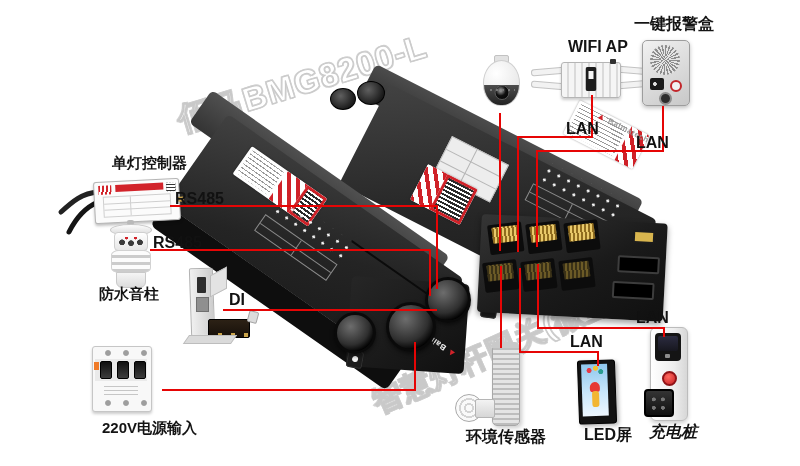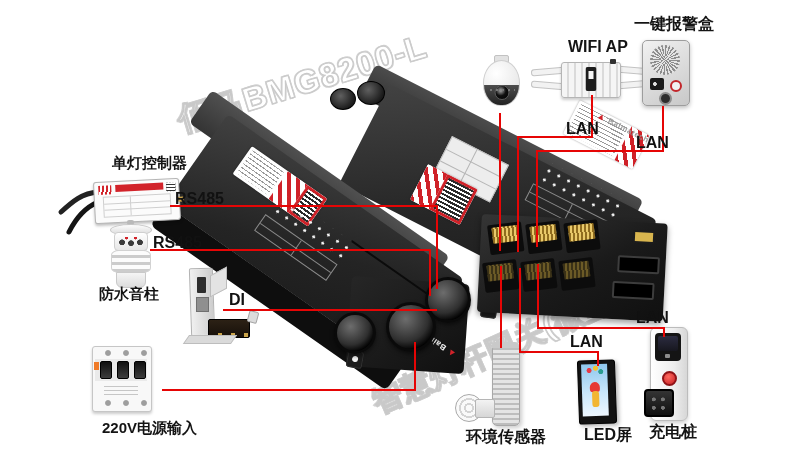--- a/index.html
+++ b/index.html
@@ -321,15 +321,15 @@
   <div class="plbl" style="left:229px;top:291px;text-align:center;">DI</div>
   <div class="lbl" style="left:102px;top:419px;">220V电源输入</div>
   <div class="lbl lg" style="left:568px;top:38px;">WIFI AP</div>
   <div class="lbl lg" style="left:634px;top:14px;">一键报警盒</div>
   <div class="plbl" style="left:566px;top:120px;">LAN</div>
   <div class="plbl" style="left:636px;top:134px;">LAN</div>
   <div class="plbl" style="left:636px;top:309px;">LAN</div>
   <div class="plbl" style="left:570px;top:333px;">LAN</div>
   <div class="lbl lg" style="left:466px;top:427px;">环境传感器</div>
   <div class="lbl lg" style="left:584px;top:425px;">LED屏</div>
-  <div class="lbl lg" style="left:649px;top:422px;">充电桩</div>
+  <div class="lbl lg" style="left:649px;top:422px;font-style:italic;">充电桩</div>
 
 </div>
 
 </body></html>

